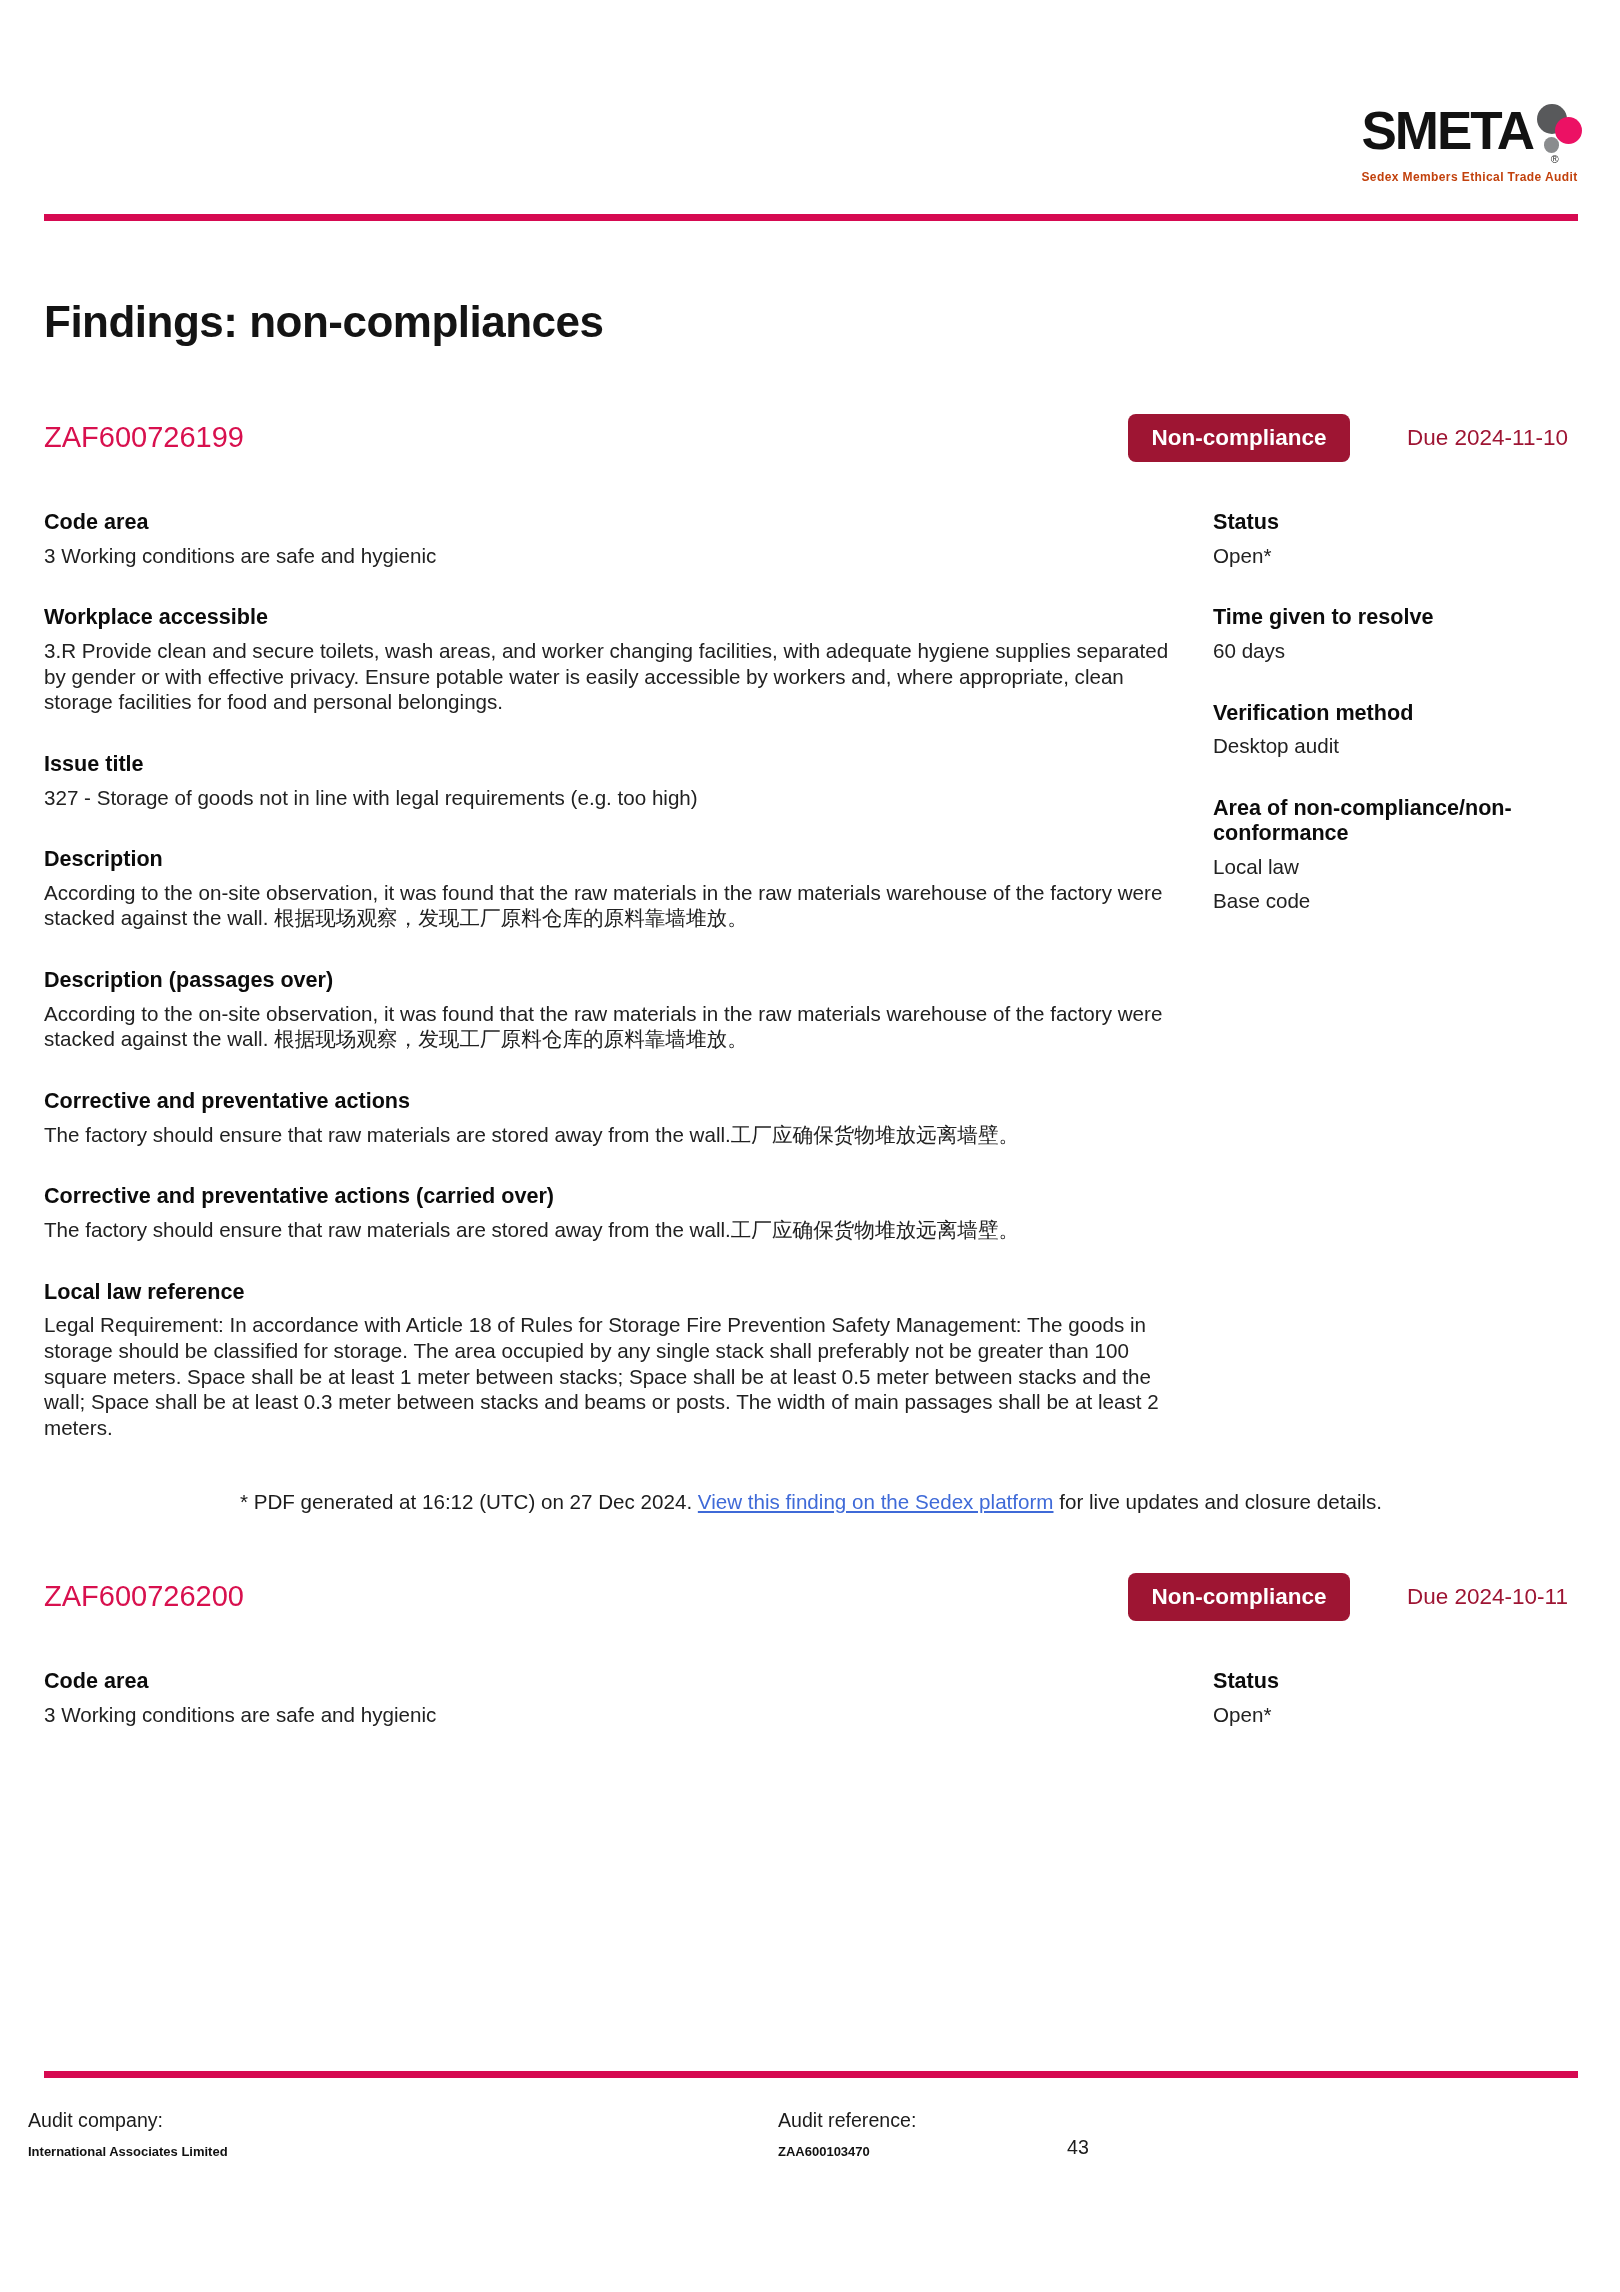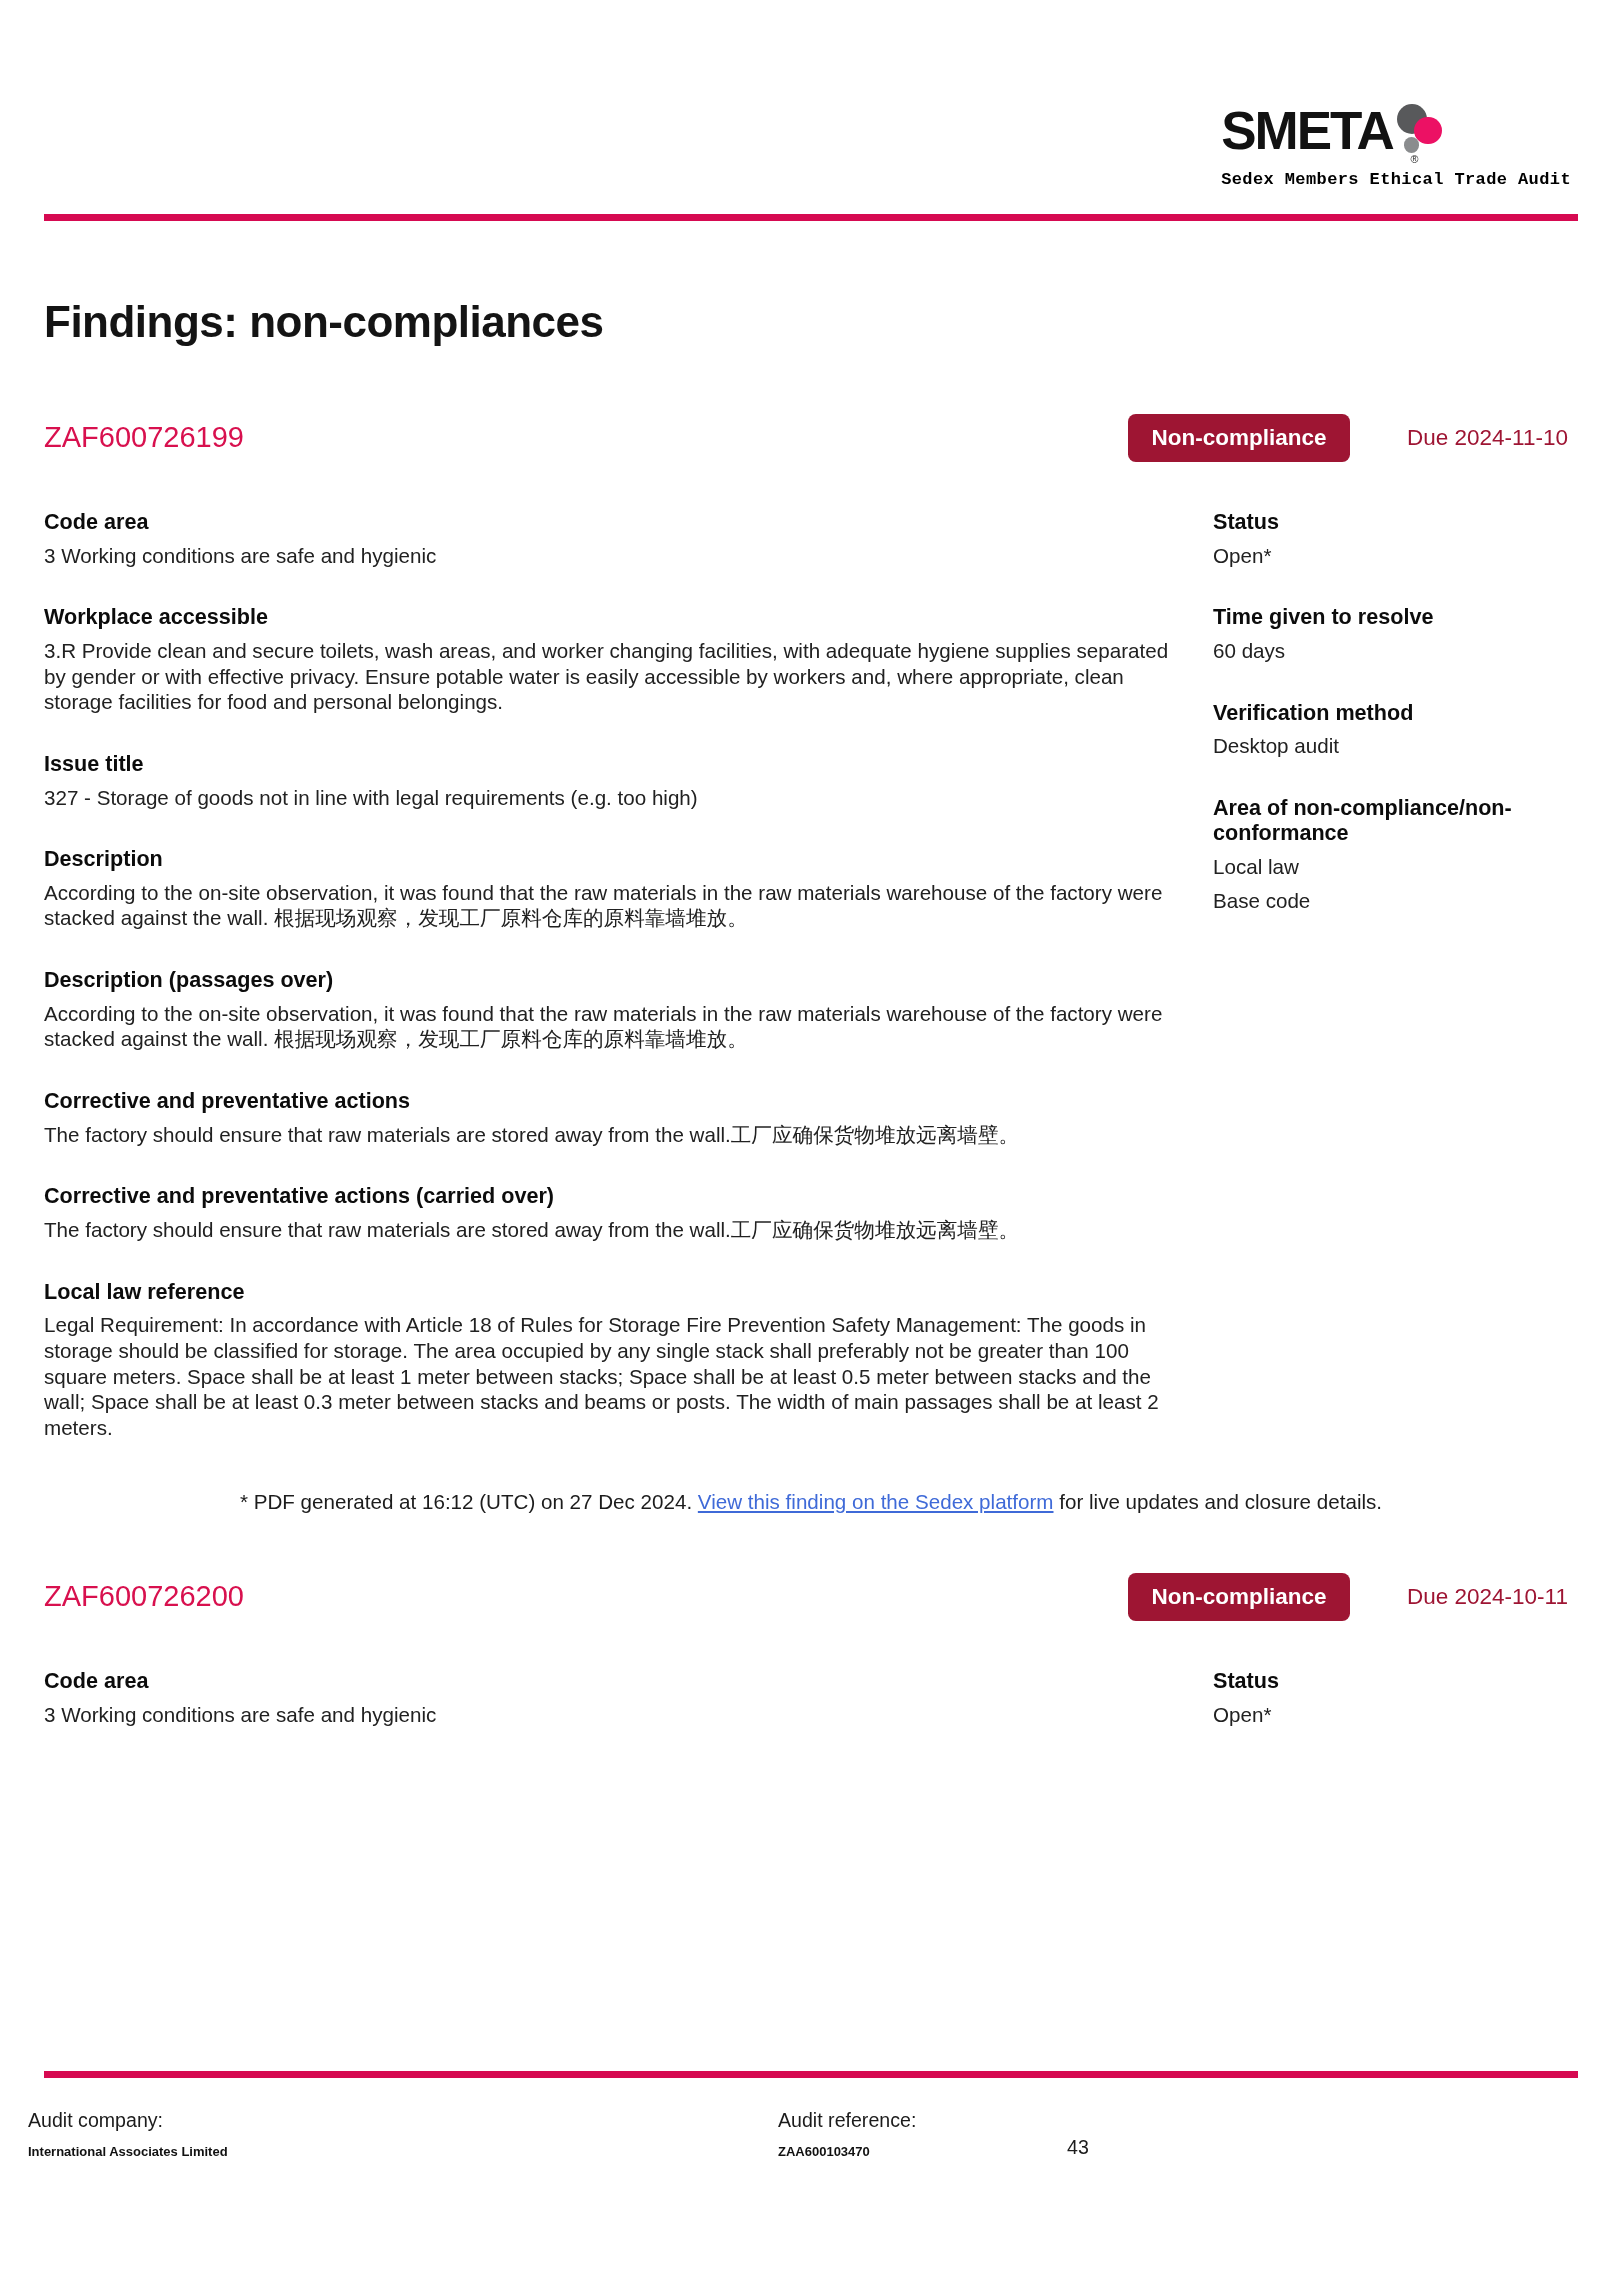--- a/index.html
+++ b/index.html
@@ -7,35 +7,35 @@
   .page {
     position:relative;
     width:1620px; height:2293px;
     background:#ffffff;
     font-family:"Liberation Sans","DejaVu Sans",sans-serif;
     color:#1c1c1c;
     overflow:hidden;
   }
 
   
-  .logo { position:absolute; top:104px; right:49px;margin-left:28px; }
+  .logo { position:absolute; top:104px; right:36px;margin-left:28px; }
   .logo-row { display:flex; align-items:flex-start; }
   .logo-text {
     font-size:53px; font-weight:800; color:#121212;
     letter-spacing:-2px; line-height:1;
   }
   .logo-dots { position:relative; width:49px; height:61px; margin-left:2px; }
   .dot { position:absolute; border-radius:50%; }
   .dot-big   { width:30px; height:30px; background:#58595b; left:2px;  top:0; }
   .dot-pink  { width:27.4px; height:27.4px; background:#ec1164; left:19.6px; top:12.7px; }
   .dot-small { width:15.7px; height:15.7px; background:#8a8c8e; left:8.8px;  top:33px; }
   .logo-reg { position:absolute; left:15.7px; top:49px; font-size:10.8px; color:#2b2b2b; }
   .logo-tagline {
-    margin-top:4.9px; font-size:17px; font-weight:700;
-    color:#000000; letter-spacing:0.4px; white-space:nowrap;font-family:Liberation Mono, monospace;
+    margin-top:4.9px; font-size:12px; font-weight:700;
+    color:#c2410c; letter-spacing:0.4px; white-space:nowrap;
   }
   .header-rule {
     position:absolute; left:44px; right:42px; top:214px;
     height:6.9px; background:#d60a51;
   }
 
   
   .main { position:absolute; left:44px; right:42px; top:297px; }
   h1.page-title { font-size:44px; font-weight:600; color:#141414; letter-spacing:-0.5px; }
 

